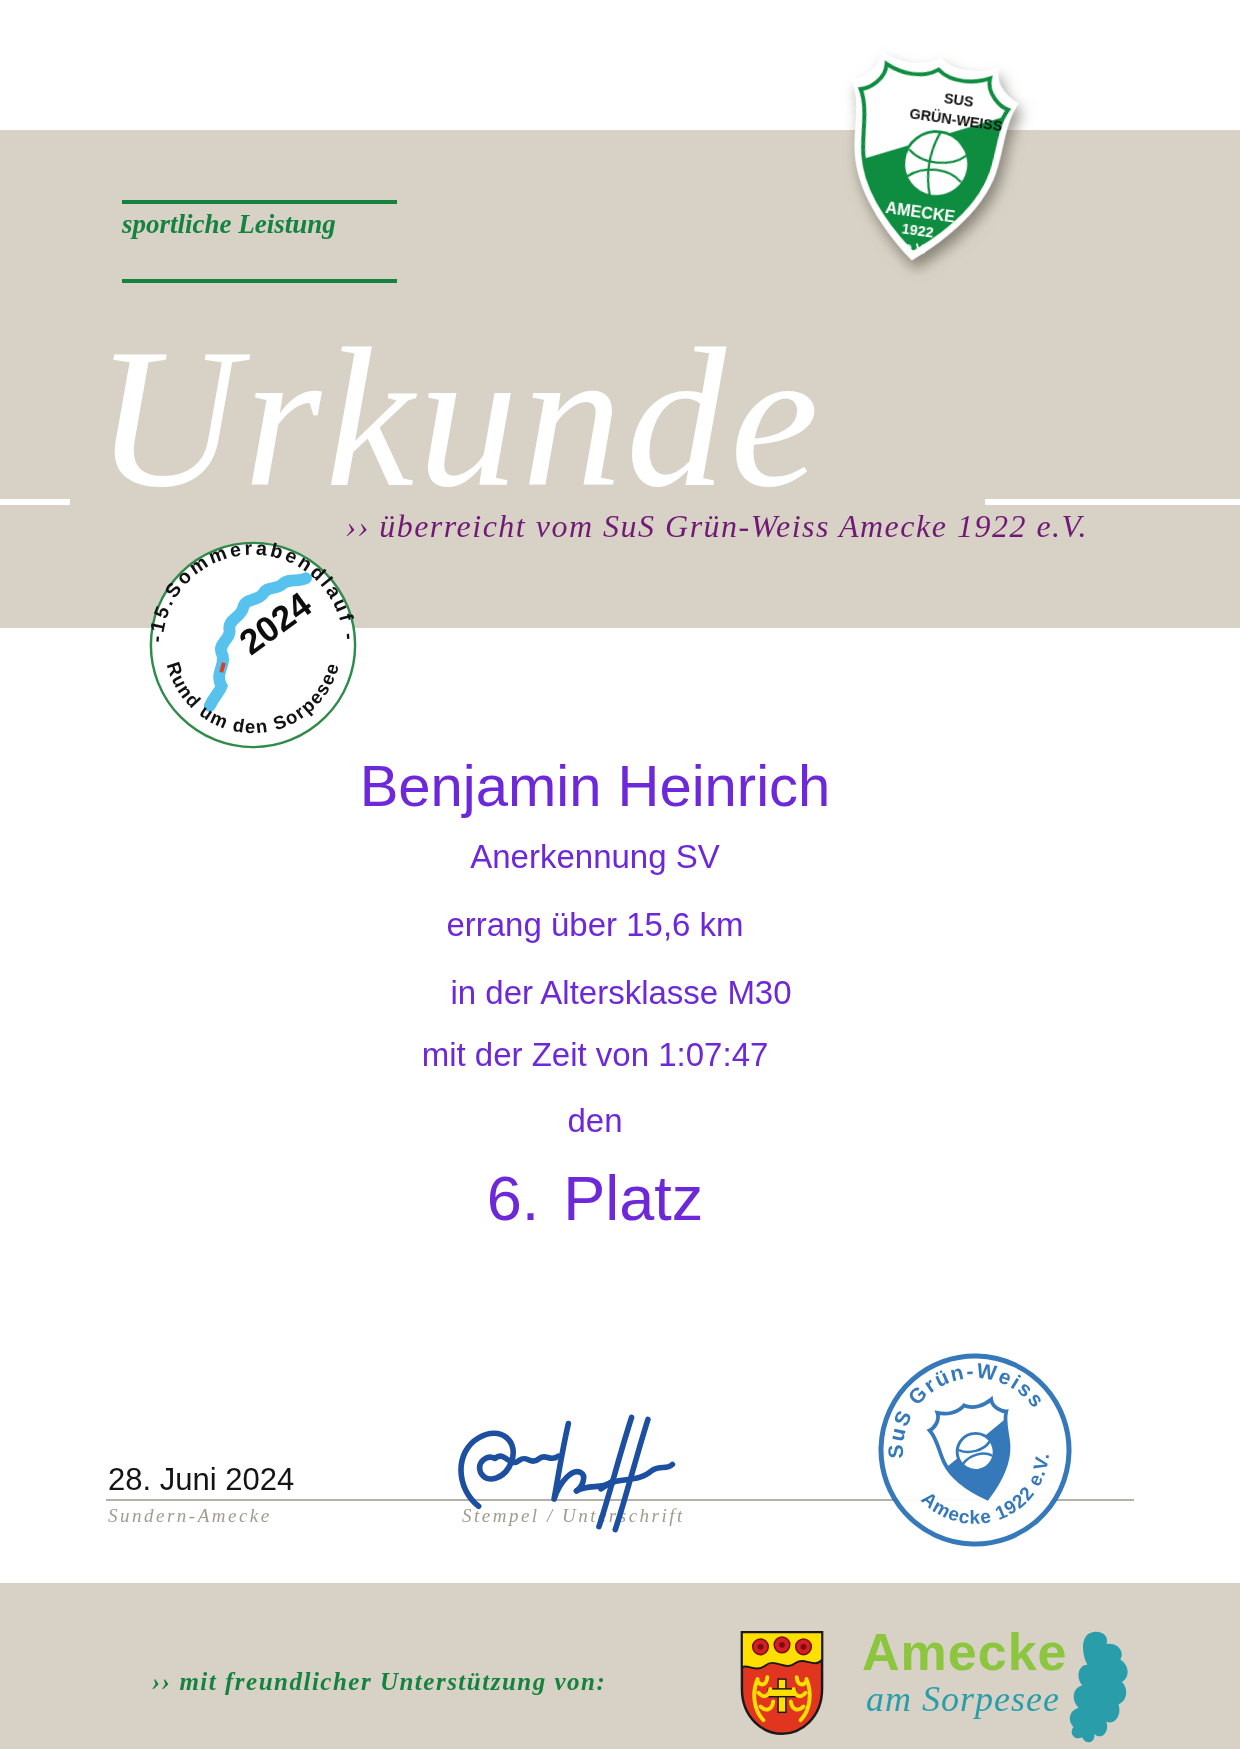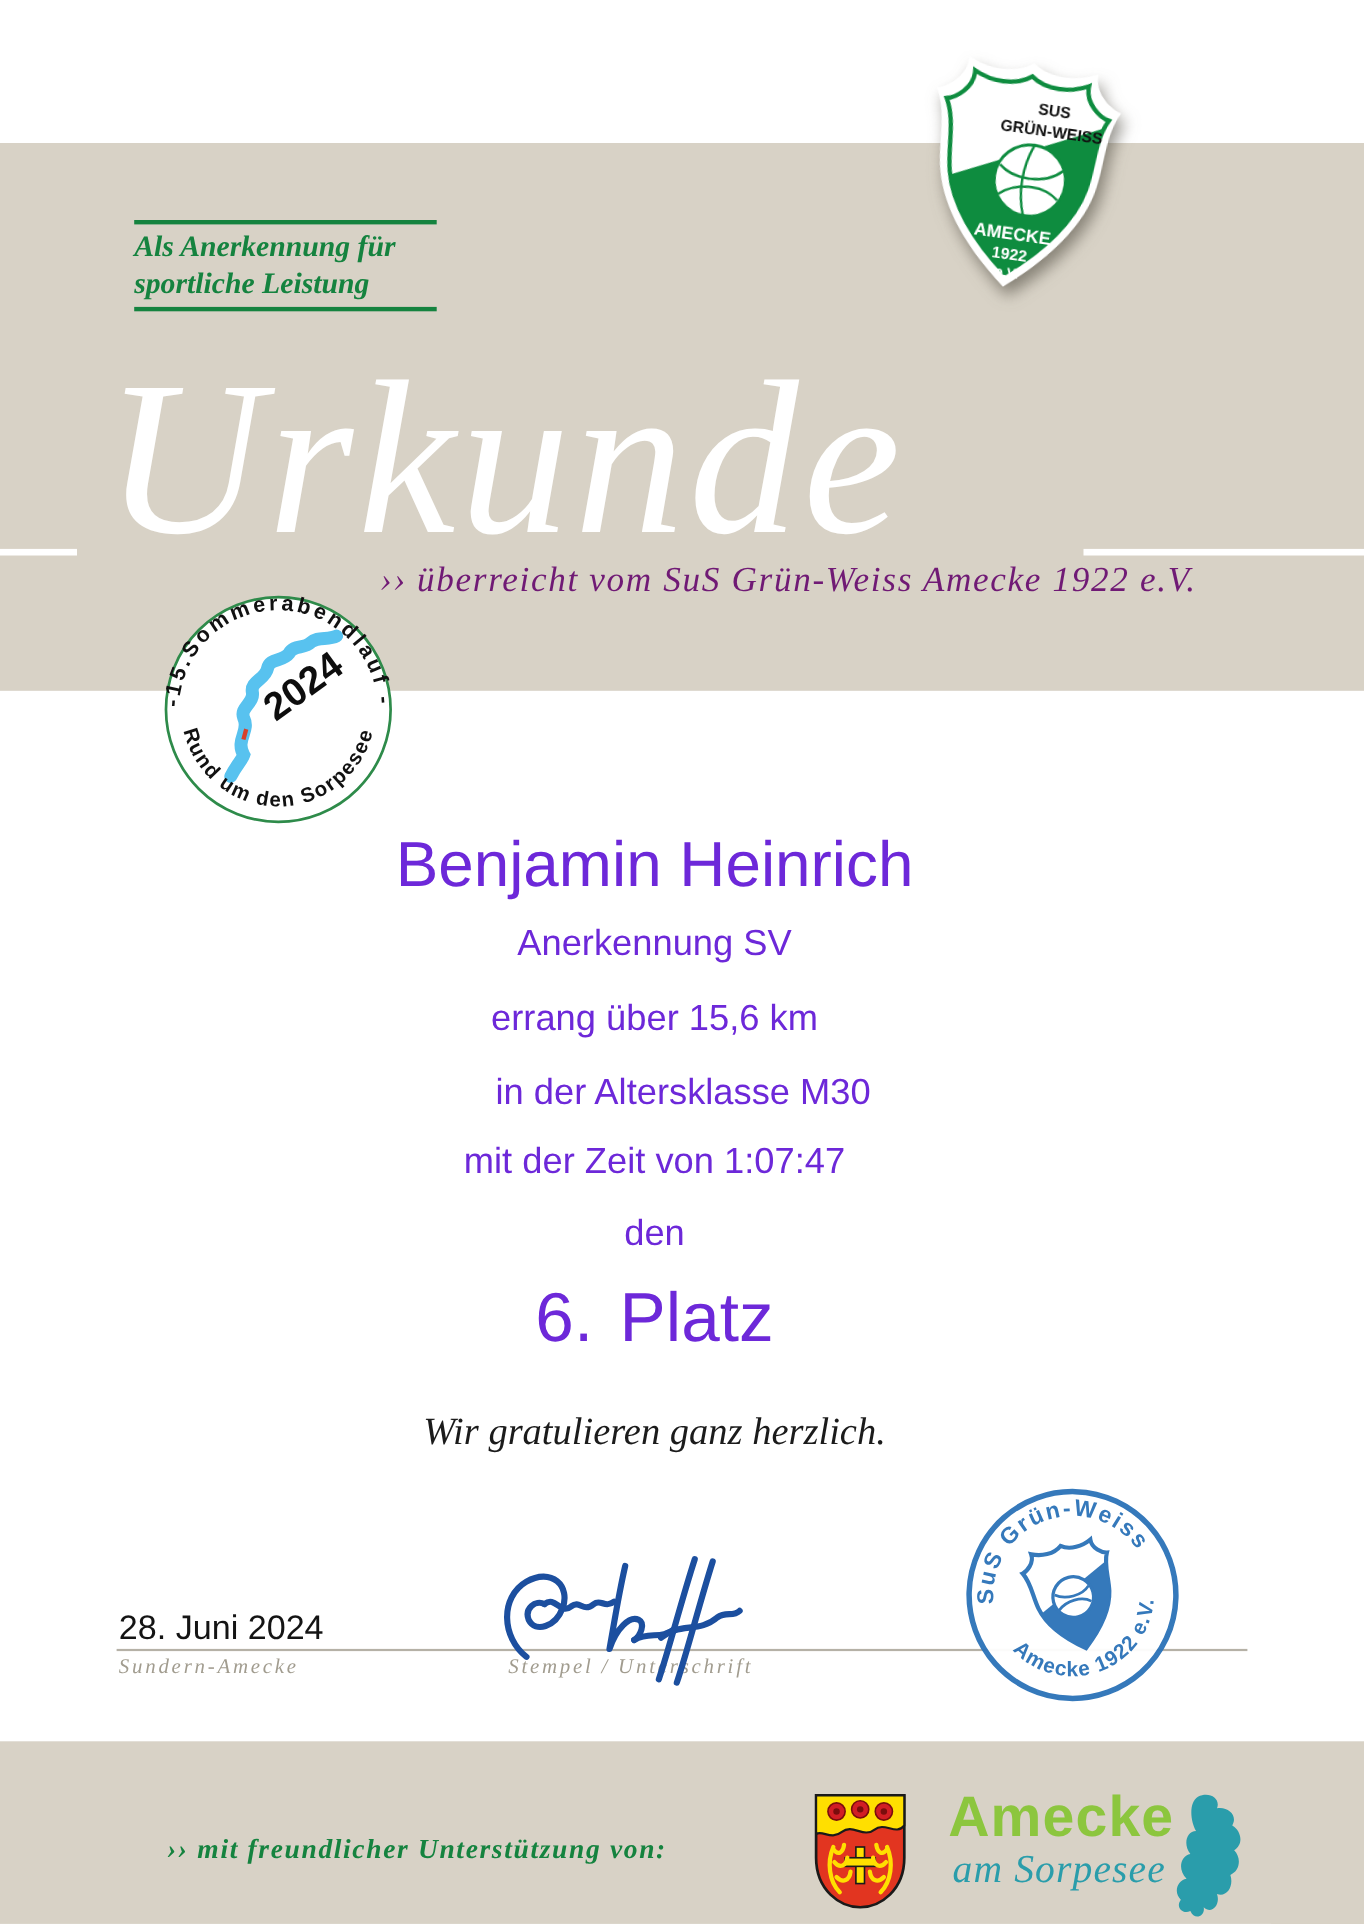--- a/index.html
+++ b/index.html
@@ -74,21 +74,20 @@
 </head>
 <body>
 
 <div class="page">
 
   <div class="abs band-top"></div>
   <div class="abs band-bottom"></div>
 
   <div class="abs green-rule rule-top"></div>
   <div class="abs recognition">
-    <div>Als Anerkennung für</div>
     <div>sportliche Leistung</div>
   </div>
   <div class="abs green-rule rule-bottom"></div>
 
   <svg class="abs crest" viewBox="0 0 200 240">
     <defs>
       <path id="shieldShape" d="M100,6 C118,20 146,18 166,8 C164,28 184,42 194,44 C181,68 185,98 179,126 C171,164 140,202 100,234 C60,202 29,164 21,126 C15,98 19,68 6,44 C16,42 36,28 34,8 C54,18 82,20 100,6 Z"></path>
       <clipPath id="crestClip">
         <path d="M100,6 C118,20 146,18 166,8 C164,28 184,42 194,44 C181,68 185,98 179,126 C171,164 140,202 100,234 C60,202 29,164 21,126 C15,98 19,68 6,44 C16,42 36,28 34,8 C54,18 82,20 100,6 Z" transform="translate(100,120) scale(0.88) translate(-100,-120)"></path>
       </clipPath>
@@ -135,21 +134,20 @@
 
   <div class="abs cline name">Benjamin Heinrich</div>
   <div class="abs cline t33 club">Anerkennung SV</div>
   <div class="abs cline t33 dist">errang über 15,6 km</div>
   <div class="abs cline t33 aclass">in der Altersklasse M30</div>
   <div class="abs cline t33 time">mit der Zeit von 1:07:47</div>
   <div class="abs cline t33 den">den</div>
   <div class="abs cline rank">
     <span>6.</span><span class="rank-word">Platz</span>
   </div>
-  <div class="abs cline congrats">Wir gratulieren ganz herzlich.</div>
 
   <div class="abs date">28. Juni 2024</div>
   <div class="abs base-line"></div>
   <div class="abs mini-label place">Sundern-Amecke</div>
   <div class="abs mini-label sig-label">Stempel / Unterschrift</div>
 
   <svg class="abs signature" viewBox="0 0 250 120">
     <g fill="none" stroke="#1c4f9f" stroke-width="5.5" stroke-linecap="round" stroke-linejoin="round">
       <path d="M30,95 C8,78 6,42 30,28 C52,15 70,32 62,52 C56,68 38,74 32,62 C28,52 38,44 46,48"></path>
       <path d="M46,48 C56,40 60,58 70,50 C78,44 80,56 90,48 C96,43 100,52 108,46"></path>

